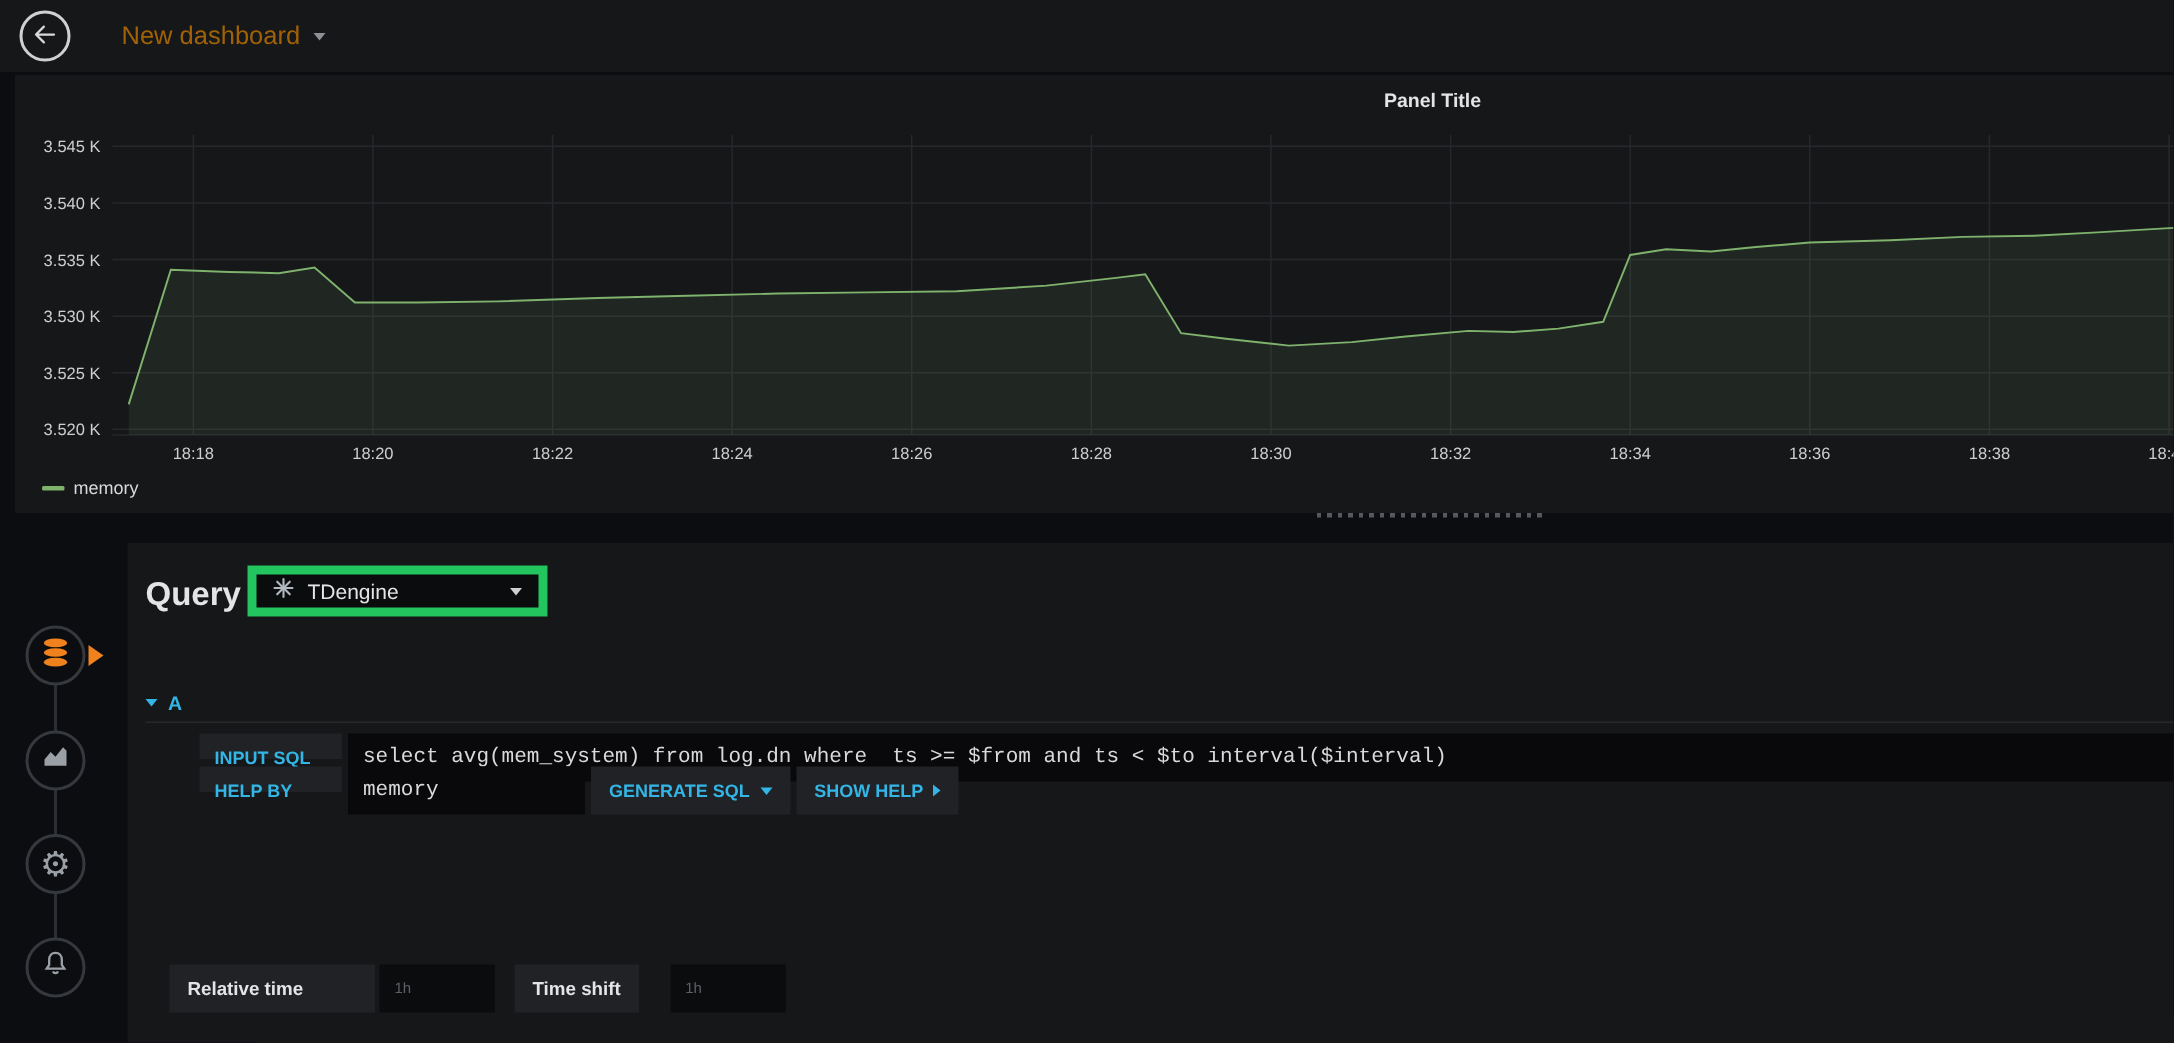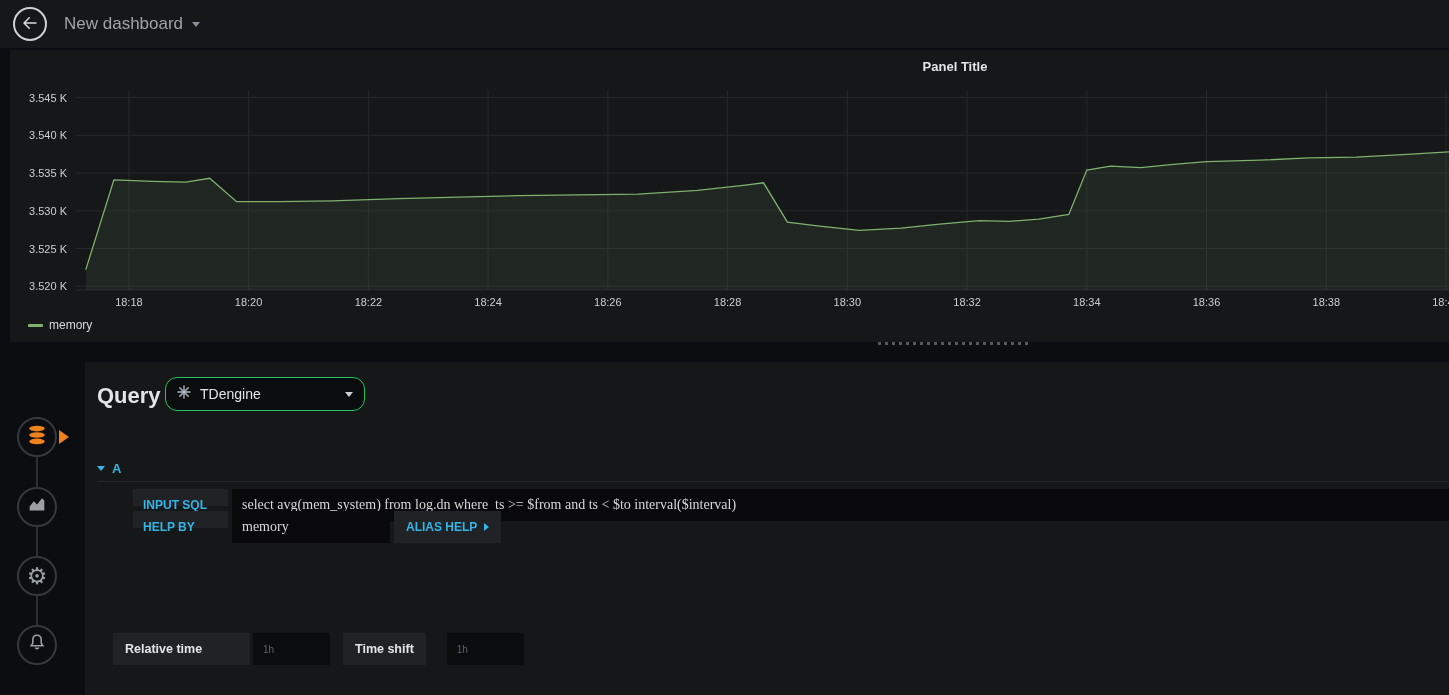--- a/index.html
+++ b/index.html
@@ -15,21 +15,21 @@
   .topbar {
     position:absolute; left:0; top:0; width:1449px; height:48px;
     background:#161719; display:flex; align-items:center; padding-left:13px;
   }
   .back-btn {
     width:34px; height:34px; border-radius:50%;
     border:2px solid #cfd0d2; background:transparent;
     display:flex; align-items:center; justify-content:center; cursor:pointer;
   }
   .dash-title {
-    margin-left:17px; font-size:17px; font-weight:500; color:#a3a3a3;
+    margin-left:34px; font-size:17px; font-weight:500; color:#a16207;
     display:flex; align-items:center; gap:9px; cursor:pointer;
   }
   .caret-down {
     width:0; height:0; display:inline-block;
     border-left:4px solid transparent; border-right:4px solid transparent;
     border-top:5px solid #8d9094;
   }
 
   
   .panel {
@@ -74,21 +74,21 @@
   .gear-glyph { font-size:23px; line-height:1; color:#9aa0a6; }
 
   
   .editor {
     position:absolute; left:85px; top:362px; width:1364px; height:333px;
     background:#161719;
   }
   .query-word { position:absolute; left:12px; top:21px; font-size:22px; font-weight:600; color:#e3e4e6; }
   .ds-picker {
     position:absolute; left:80px; top:15px; width:200px; height:34px;
-    background:#0b0c0e; border:1px solid #22c55e; border-radius:12px;
+    background:#0b0c0e; border:6px solid #22c55e; border-radius:0;
     display:flex; align-items:center; padding:0 11px; gap:9px; cursor:pointer;
   }
   .ds-name { font-size:14px; color:#e3e4e6; }
   .ds-picker .caret-down { margin-left:auto; border-top-color:#cfd0d2; }
 
   .a-header {
     position:absolute; left:12px; top:93px; right:0; height:27px;
     border-bottom:1px solid #26282c;
     display:flex; align-items:center; gap:7px;
     color:#33b5e5; font-size:13px; font-weight:600; cursor:pointer;
@@ -106,38 +106,38 @@
 
   .rows { position:absolute; left:48px; top:127px; right:0; }
   .form-row { display:flex; gap:4px; margin-bottom:5px; height:17px; }
   .form-label {
     background:#202226; color:#33b5e5; font-size:12px; font-weight:600;
     line-height:32px; padding:0 10px; width:95px; flex:none;
   }
   .sql-input {
     flex:1; height:32px; background:#09090b; border:none; outline:none;
     color:#d8d9da; font-size:14px; padding:0 10px;
-    font-family:Liberation Serif, serif;
+    font-family:Liberation Mono, monospace;
   }
   .alias-input { flex:none; width:158px; }
   .btn-label {
     background:#202226; border:none; cursor:pointer;
     color:#33b5e5; font-size:12px; font-weight:600;
     height:32px; padding:0 12px;
     display:flex; align-items:center; gap:7px;
     font-family:"Liberation Sans",sans-serif;
   }
 
   .gen-sql {
     position:absolute; left:48px; top:210px; right:10px;
     padding-left:8px; white-space:pre; overflow:hidden;
     font-family:"DejaVu Sans Mono", monospace; font-size:13px; color:#d8d9da;
   }
 
-  .time-row { position:absolute; left:28px; top:271px; display:flex; align-items:center; gap:3px; }
+  .time-row { position:absolute; left:28px; top:281px; display:flex; align-items:center; gap:3px; }
   .time-label {
     background:#202226; color:#e3e4e6; font-size:12.5px; font-weight:600;
     line-height:32px; height:32px; padding:0 12px;
   }
   .rt-label { width:137px; }
   .time-input {
     width:77px; height:32px; background:#0b0c0e; border:none; outline:none;
     color:#ec4899; font-size:10px; padding:0 10px;
     font-family:"Liberation Sans",sans-serif;
   }
@@ -273,21 +273,25 @@
   <div class="rows">
     <div class="form-row">
       <span class="form-label">INPUT SQL</span>
       <input class="sql-input" type="text" value="select avg(mem_system) from log.dn where  ts &gt;= $from and ts &lt; $to interval($interval)" style="">
     </div>
 
     <div class="form-row">
       <span class="form-label">HELP BY</span>
       <input class="sql-input alias-input" type="text" value="memory" style="">
       <button class="btn-label">
-        <span>ALIAS HELP</span>
+        <span>GENERATE SQL</span>
+        <span class="caret-blue"></span>
+      </button>
+      <button class="btn-label">
+        <span>SHOW HELP</span>
         <span class="caret-right-blue"></span>
       </button>
     </div>
   </div>
 
 
   <div class="time-row">
     <span class="time-label rt-label">Relative time</span>
     <input class="time-input" type="text" placeholder="1h" style="">
     <span class="ts-group">

